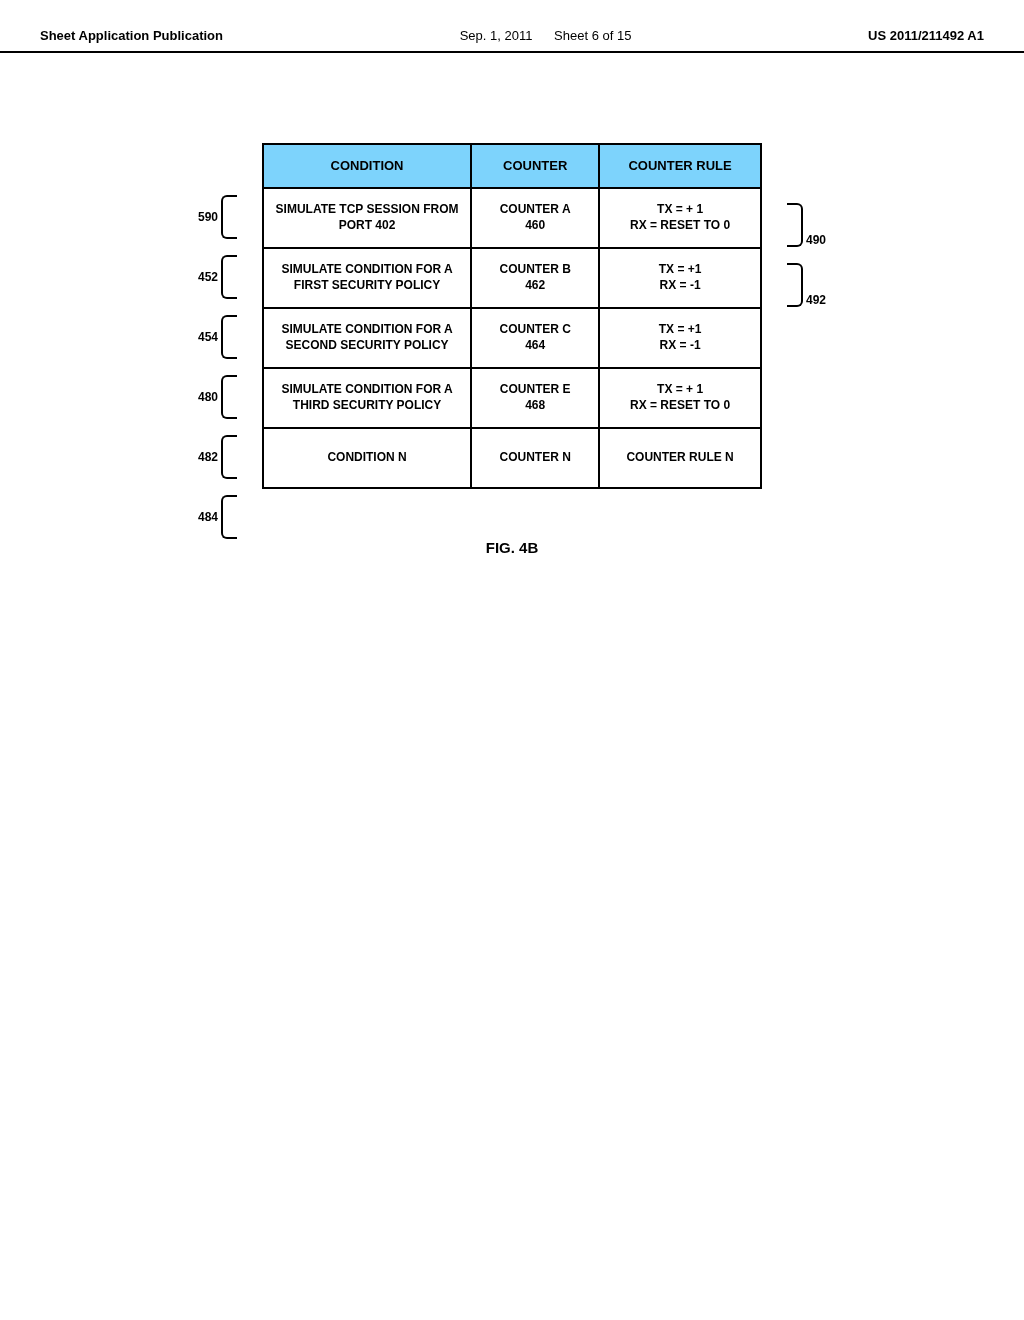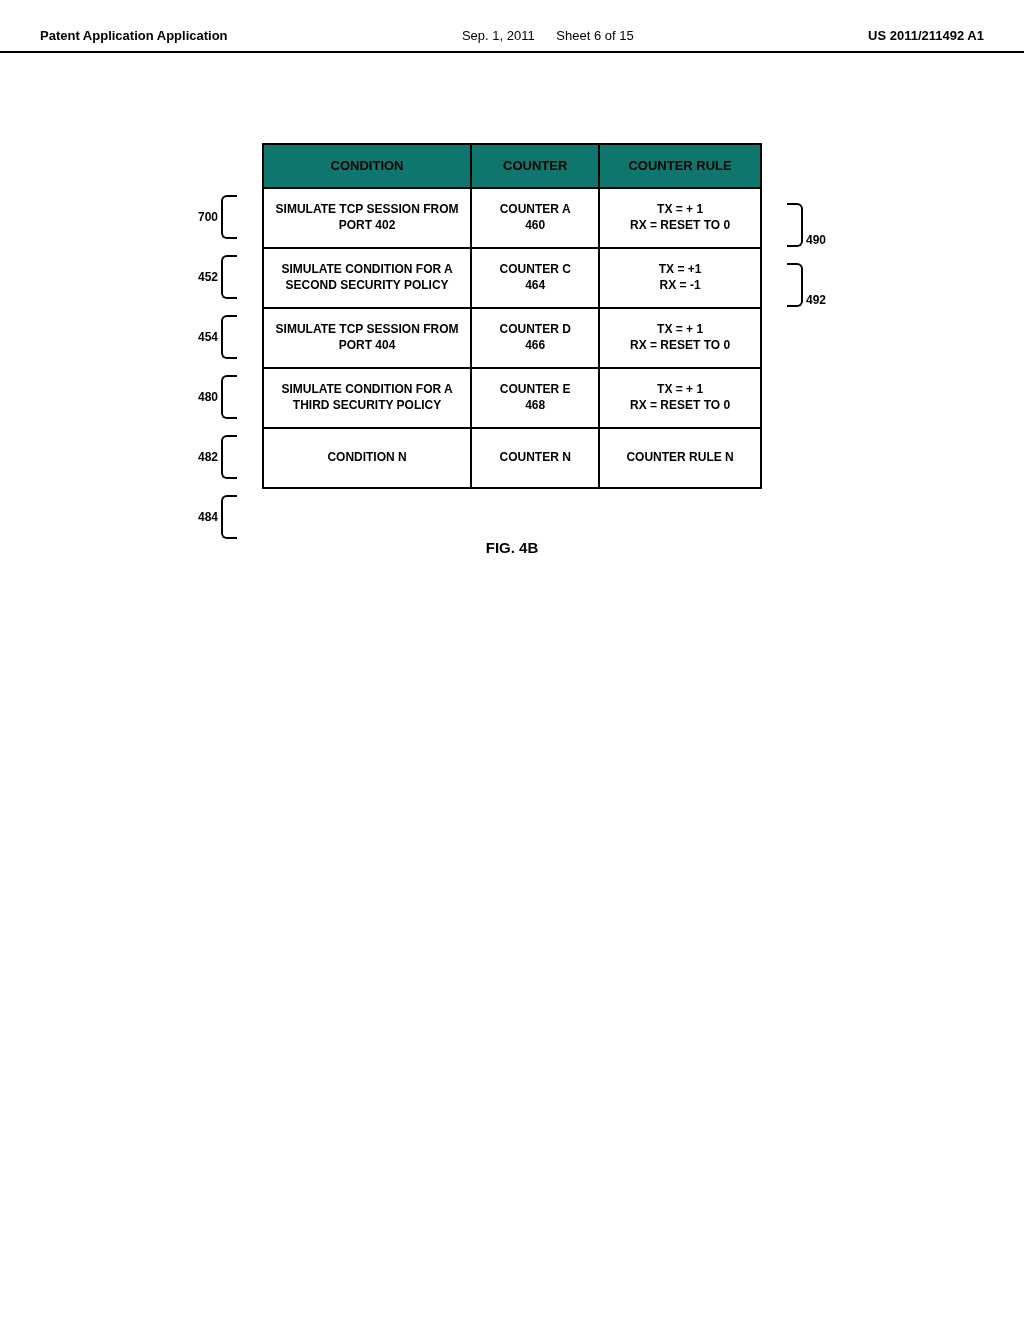--- a/index.html
+++ b/index.html
@@ -49,21 +49,21 @@
       border: 2px solid #000;
       text-align: center;
       vertical-align: middle;
       padding: 8px 6px;
       font-size: 12px;
       font-weight: bold;
       line-height: 1.3;
     }
 
     .data-table th {
-      background: #0f766e;
+      background: #7dd3fc;
       font-size: 13px;
     }
 
     .data-table .header-row th {
       height: 44px;
     }
 
     .data-table td {
       height: 60px;
     }
@@ -150,36 +150,36 @@
       font-weight: bold;
       margin-left: 3px;
       min-width: 26px;
       text-align: left;
     }
   </style>
 </head>
 <body>
 
 <div class="page-header">
-  <div class="header-left">Patent Application Application</div>
+  <div class="header-left">Sheet Application Publication</div>
   <div class="header-center">
     <span>Sep. 1, 2011</span>
     &nbsp;&nbsp;&nbsp;&nbsp;
     <span>Sheet 6 of 15</span>
   </div>
   <div class="header-right">US 2011/211492 A1</div>
 </div>
 
 <div class="diagram-area">
   <div class="diagram-inner">
 
     <div class="left-annotations">
 
       <div class="left-ann-item">
-        <span class="ann-num">700</span>
+        <span class="ann-num">590</span>
         <div class="bracket-left"></div>
       </div>
 
       <div class="left-ann-item">
         <span class="ann-num">452</span>
         <div class="bracket-left"></div>
       </div>
 
       <div class="left-ann-item">
         <span class="ann-num">454</span>
@@ -224,32 +224,32 @@
         </tr>
       </thead>
       <tbody>
 
         <tr>
           <td class="col-condition">SIMULATE TCP SESSION FROM PORT 402</td>
           <td class="col-counter">COUNTER A<br>460</td>
           <td class="col-rule">TX = + 1<br>RX = RESET TO 0</td>
         </tr>
 
+        <tr>
+          <td class="col-condition">SIMULATE CONDITION FOR A FIRST SECURITY POLICY</td>
+          <td class="col-counter">COUNTER B<br>462</td>
+          <td class="col-rule">TX = +1<br>RX = -1</td>
+        </tr>
 
         <tr>
           <td class="col-condition">SIMULATE CONDITION FOR A SECOND SECURITY POLICY</td>
           <td class="col-counter">COUNTER C<br>464</td>
           <td class="col-rule">TX = +1<br>RX = -1</td>
         </tr>
 
-        <tr>
-          <td class="col-condition">SIMULATE TCP SESSION FROM PORT 404</td>
-          <td class="col-counter">COUNTER D<br>466</td>
-          <td class="col-rule">TX = + 1<br>RX = RESET TO 0</td>
-        </tr>
 
         <tr>
           <td class="col-condition">SIMULATE CONDITION FOR A THIRD SECURITY POLICY</td>
           <td class="col-counter">COUNTER E<br>468</td>
           <td class="col-rule">TX = + 1<br>RX = RESET TO 0</td>
         </tr>
 
 
         <tr>
           <td class="col-condition">CONDITION N</td>

